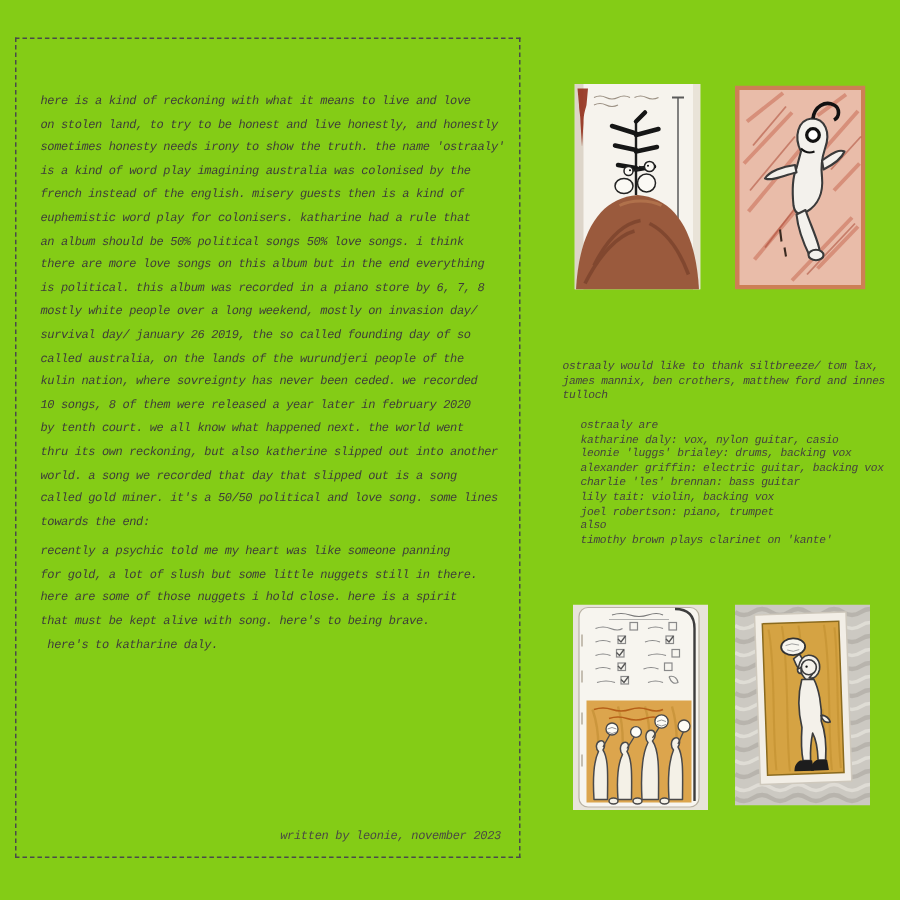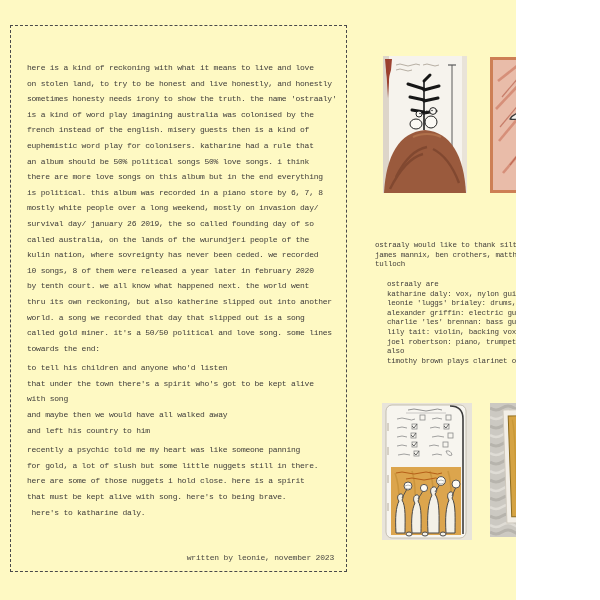--- a/index.html
+++ b/index.html
@@ -1,17 +1,17 @@
 <!DOCTYPE html>
 <html><head>
 <meta charset="utf-8">
 <style>
   html,body{margin:0;padding:0;background:#ffffff;}
-  .page{position:relative;width:516px;height:600px;background:#fef9c3;overflow:hidden;
-        font-family:"Liberation Mono","DejaVu Sans Mono",monospace;color:#3d3d3d;}
+  .page{position:relative;width:600px;height:600px;background:#84cc16;overflow:hidden;
+        font-family:"Liberation Mono","DejaVu Sans Mono",monospace;color:#3d3d3d;font-style:italic;}
 
   
   .note-box{position:absolute;left:10px;top:25px;width:337px;height:547px;
             border:1.6px dashed #4a4a4a;box-sizing:border-box;
             padding:34px 4px 10px 16px;overflow:hidden;}
   .para{white-space:pre;font-size:8px;line-height:15.6px;letter-spacing:-0.25px;color:#3e3c3a;}
   .para + .para{margin-top:4px;}
   .signature{position:absolute;right:12px;bottom:9px;font-size:8px;letter-spacing:-0.2px;color:#4a4844;margin-left:12px;}
 
   
@@ -46,25 +46,20 @@
 mostly white people over a long weekend, mostly on invasion day/
 survival day/ january 26 2019, the so called founding day of so
 called australia, on the lands of the wurundjeri people of the
 kulin nation, where sovreignty has never been ceded. we recorded
 10 songs, 8 of them were released a year later in february 2020
 by tenth court. we all know what happened next. the world went
 thru its own reckoning, but also katherine slipped out into another
 world. a song we recorded that day that slipped out is a song
 called gold miner. it's a 50/50 political and love song. some lines
 towards the end:</div>
-    <div class="para">to tell his children and anyone who'd listen
-that under the town there's a spirit who's got to be kept alive
-with song
-and maybe then we would have all walked away
-and left his country to him</div>
     <div class="para">recently a psychic told me my heart was like someone panning
 for gold, a lot of slush but some little nuggets still in there.
 here are some of those nuggets i hold close. here is a spirit
 that must be kept alive with song. here's to being brave.
  here's to katharine daly.</div>
     <div class="signature">written by leonie, november 2023</div>
   </section>
 
   <figure class="art art-tl">
     <svg viewBox="0 0 84 137">

